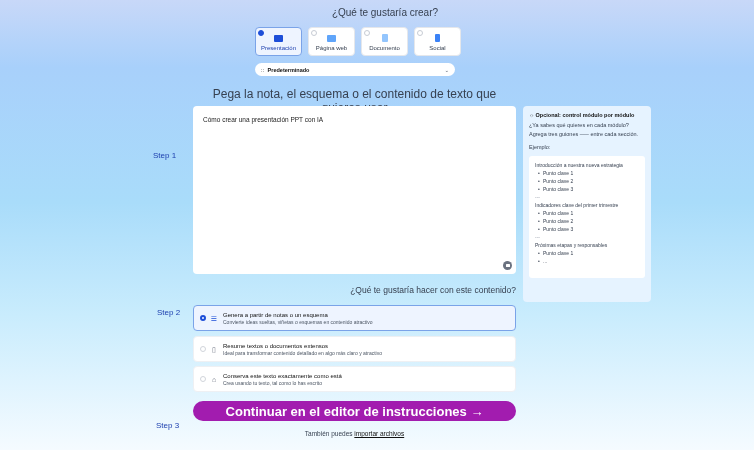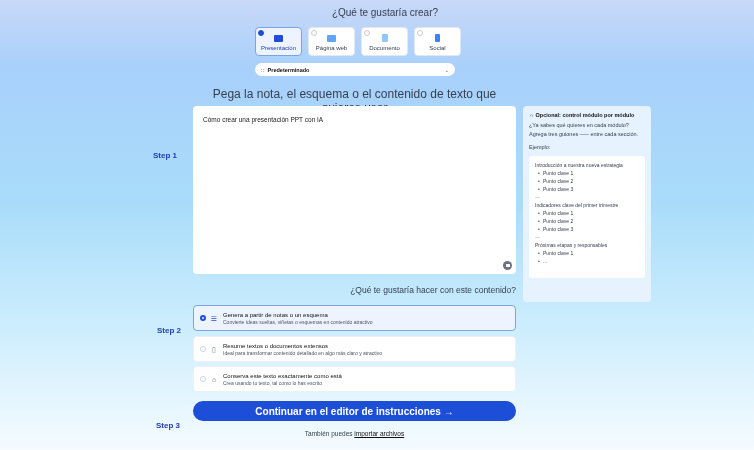--- a/index.html
+++ b/index.html
@@ -20,21 +20,21 @@
   .type-card .radio { position: absolute; top: 2px; left: 2px; width: 6px; height: 6px; border-radius: 50%; border: 1px solid #c7ccd4; background: #fff; }
   .type-card.selected .radio { background: #1d4ed8; border-color: #1d4ed8; }
   .type-card .ico { width: 9px; height: 7px; margin-bottom: 3px; border-radius: 1px; }
   .type-card .lbl { font-size: 6px; color: #374151; }
   .type-card.selected .lbl { color: #1e40af; }
   .theme-select {
     position: absolute; top: 63px; left: 255px; width: 200px; height: 13px; background: #fff; border-radius: 7px;
     font-size: 5.5px; color: #111; display: flex; align-items: center; padding: 0 6px; justify-content: space-between;
   }
   .subtitle { position: absolute; top: 87px; left: 193px; width: 323px; text-align: center; font-size: 12px; color: #374151; }
-  .step-label { position: absolute; font-size: 8px; font-weight: bold; color: #1e40af; font-family: "Liberation Sans", sans-serif; }
+  .step-label { position: absolute; font-size: 8px; font-weight: normal; color: #1e40af; font-family: "Liberation Sans", sans-serif; }
   .editor {
     position: absolute; top: 106px; left: 193px; width: 323px; height: 168px; background: #fff; border-radius: 4px;
     padding: 10px 10px; font-size: 6.5px; color: #222;
   }
   .editor .cam { position: absolute; right: 4px; bottom: 4px; width: 9px; height: 9px; border-radius: 50%; background: #6b7280; }
   .editor .cam::after { content: ""; position: absolute; left: 2.5px; top: 3px; width: 4px; height: 3px; background: #fff; border-radius: 0.5px; }
   .aside {
     position: absolute; top: 106px; left: 523px; width: 128px; height: 196px; background: #e6f3ff; border-radius: 4px;
     padding: 6px 6px; font-size: 5.5px; color: #374151;
   }
@@ -51,22 +51,22 @@
     display: flex; align-items: center; padding-left: 6px;
   }
   .option.selected { background: #eef4ff; border-color: #7aa3e8; }
   .option .radio { width: 6px; height: 6px; border-radius: 50%; border: 1px solid #d1d5db; margin-right: 4px; }
   .option.selected .radio { border: 2px solid #1d4ed8; }
   .option .oico { width: 8px; height: 7px; margin-right: 5px; font-size: 7px; line-height: 7px; color: #6b7280; text-align: center; }
   .option.selected .oico { color: #1d4ed8; }
   .option .otitle { font-size: 6px; color: #111; }
   .option .osub { font-size: 5px; color: #4b5563; margin-top: 1px; }
   .cta {
-    position: absolute; top: 401px; left: 193px; width: 323px; height: 20px; background: #1d4ed8; border-radius: 10px;
-    color: #fff; font-size: 10px; font-weight: bold; display: flex; align-items: center; justify-content: center;
+    position: absolute; top: 401px; left: 193px; width: 323px; height: 20px; background: #a21caf; border-radius: 10px;
+    color: #fff; font-size: 13px; font-weight: bold; display: flex; align-items: center; justify-content: center;
   }
   .import { position: absolute; top: 430px; left: 193px; width: 323px; text-align: center; font-size: 6.5px; color: #374151; }
   .import a { color: #111; text-decoration: underline; }
 </style>
 </head>
 <body>
 
 <div class="title">¿Qué te gustaría crear?</div>
 
 <div class="types">
@@ -125,21 +125,21 @@
     <div class="pt">Punto clave 3</div>
     <div class="sep">---</div>
     <div>Próximas etapas y responsables</div>
     <div class="pt">Punto clave 1</div>
     <div class="pt">...</div>
   </div>
 </div>
 
 <div class="question2">¿Qué te gustaría hacer con este contenido?</div>
 
-<div class="step-label" style="top:326px;left:157px;">Step 2</div>
+<div class="step-label" style="top:308px;left:157px;">Step 2</div>
 
 <div class="option selected" style="top:305px;">
   <span class="radio"></span>
   <span class="oico">☰</span>
   <div>
     <div class="otitle">Genera a partir de notas o un esquema</div>
     <div class="osub">Convierte ideas sueltas, viñetas o esquemas en contenido atractivo</div>
   </div>
 </div>
 

